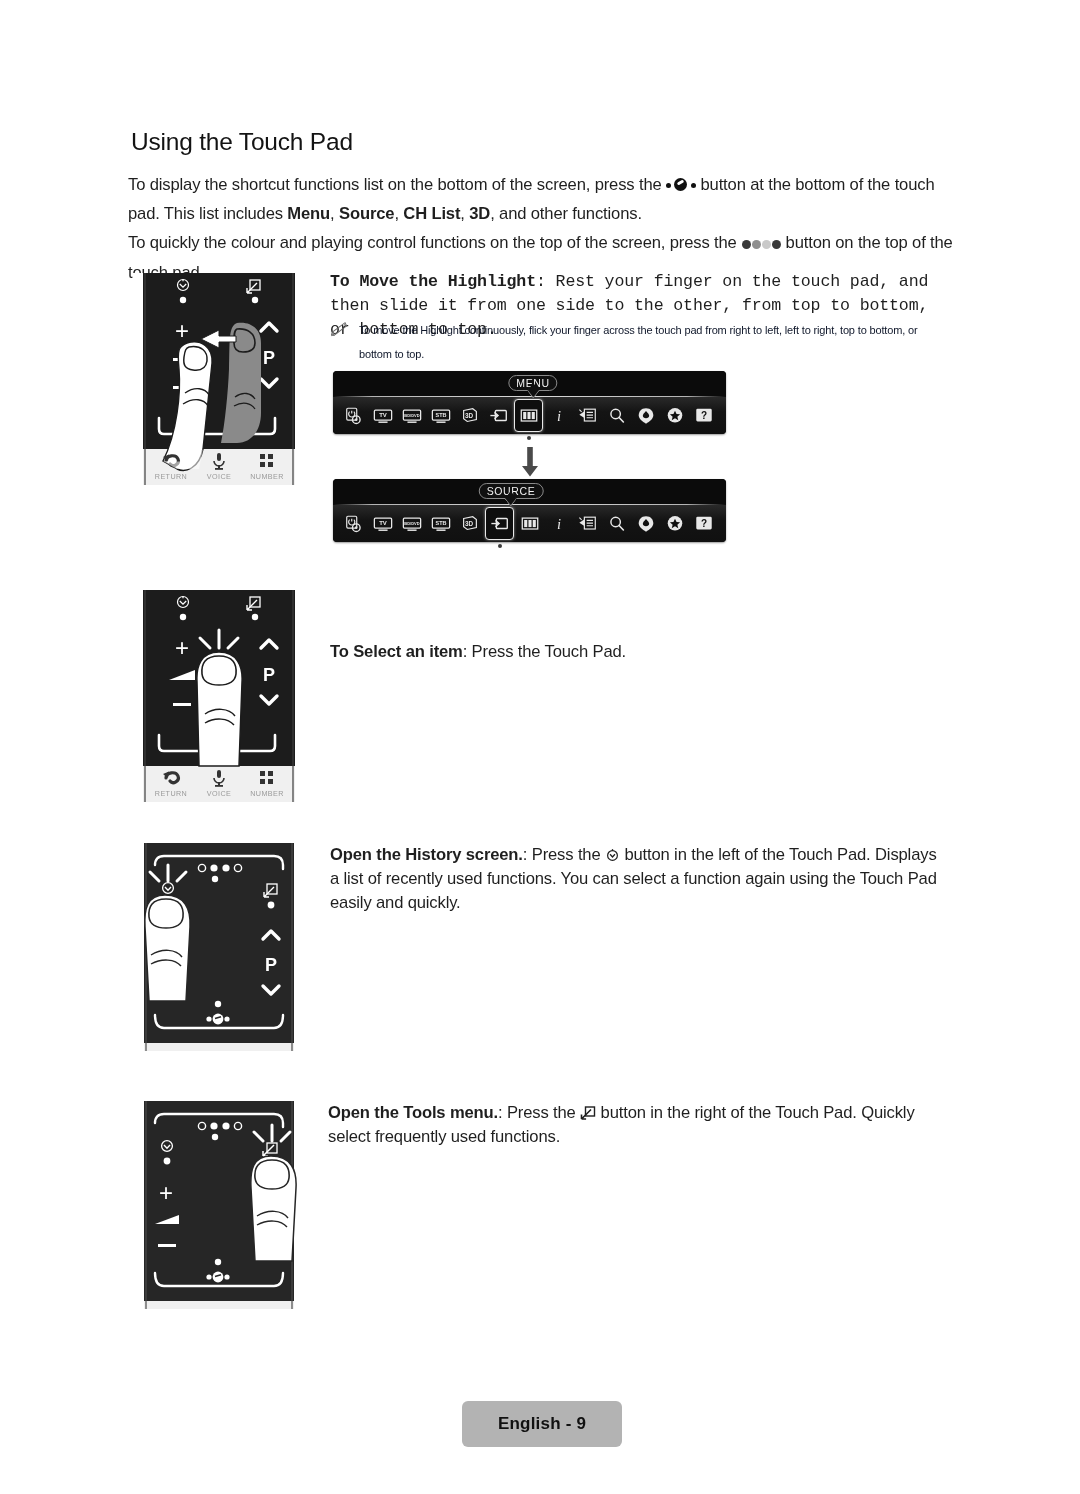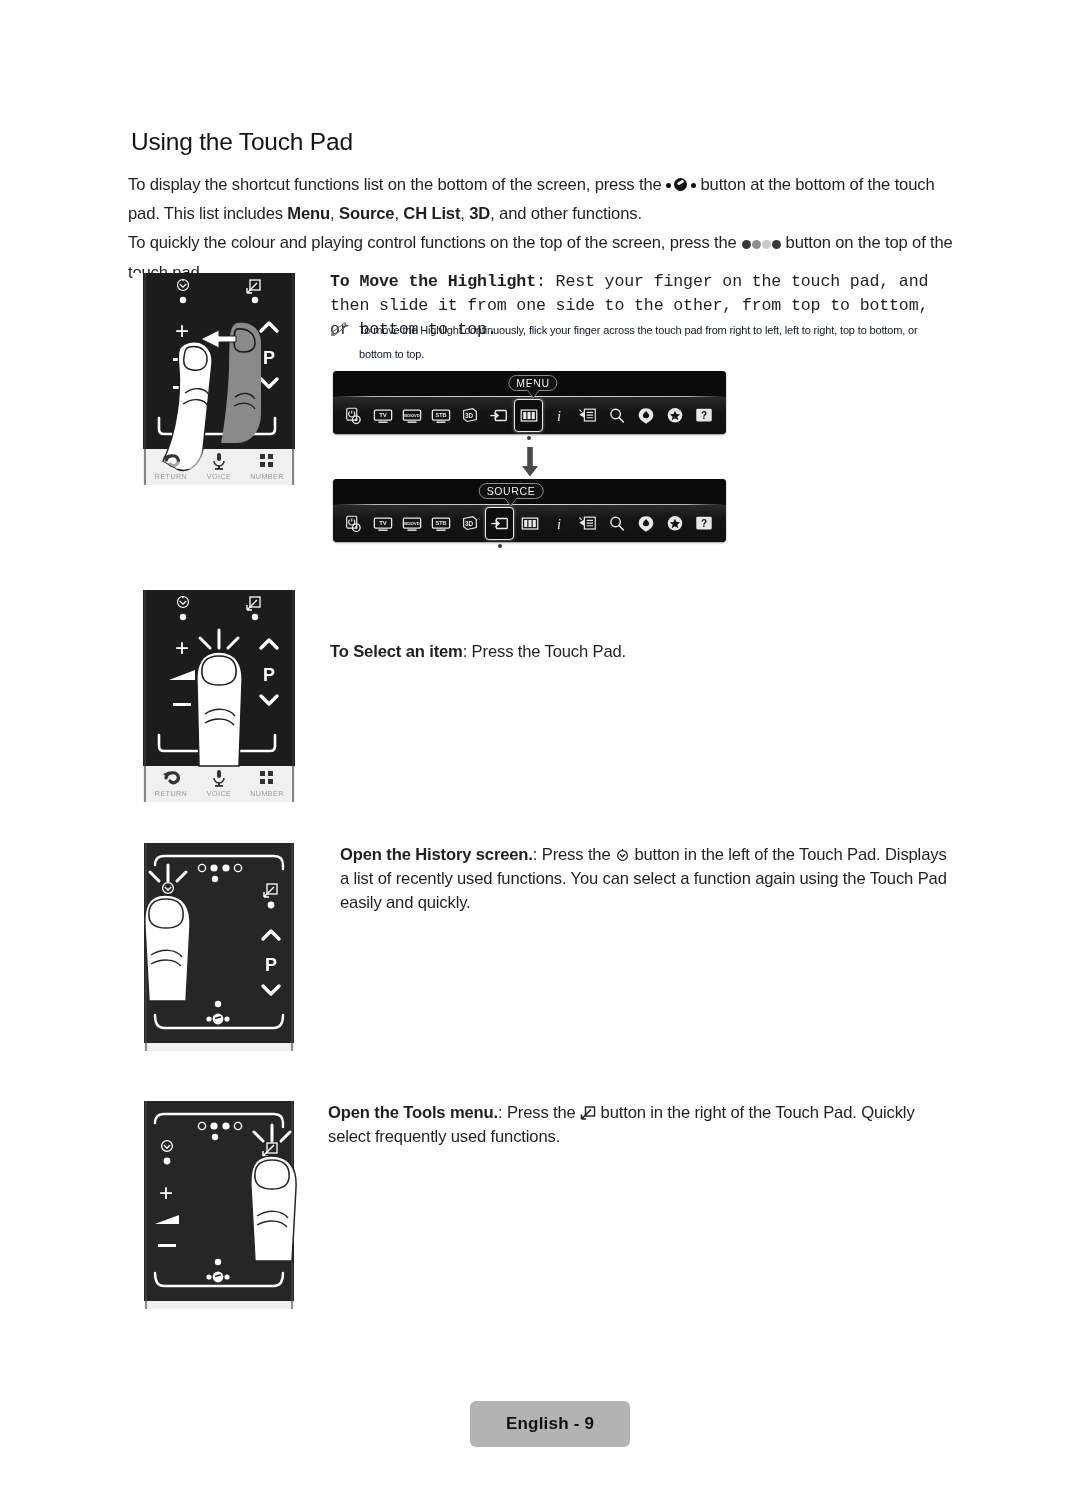--- a/index.html
+++ b/index.html
@@ -570,21 +570,21 @@
       <rect x="127" y="181" width="5" height="5"></rect>
         <rect x="135" y="181" width="5" height="5"></rect>
       <rect x="127" y="189" width="5" height="5"></rect>
         <rect x="135" y="189" width="5" height="5"></rect>
     </g>
     <text x="38" y="206" fill="#9a9a9a" font-family="Liberation Sans, sans-serif" font-size="7.2" text-anchor="middle" letter-spacing="0.4">RETURN</text>
     <text x="86" y="206" fill="#9a9a9a" font-family="Liberation Sans, sans-serif" font-size="7.2" text-anchor="middle" letter-spacing="0.4">VOICE</text>
     <text x="134" y="206" fill="#9a9a9a" font-family="Liberation Sans, sans-serif" font-size="7.2" text-anchor="middle" letter-spacing="0.4">NUMBER</text>
   </svg>
 
-  <div class="sect-text" style="left:340px; top:843px; width:620px;">
+  <div class="sect-text" style="left:330px; top:843px; width:620px;">
     <b>Open the History screen.</b><span>: Press the </span><svg class="ico-history-inline" viewBox="0 0 16 16">
       <circle cx="8" cy="9" r="5.2" fill="none" stroke="#1f1f1f" stroke-width="1.3"></circle>
       <path d="M5.4 7.8 L8 10.6 L10.6 7.8" fill="none" stroke="#1f1f1f" stroke-width="1.4"></path>
       <path d="M8 2.3 L8 4.3" stroke="#1f1f1f" stroke-width="1.4"></path>
     </svg><span> button in the left of the Touch Pad. Displays a list of recently used functions. You can select a function again using the Touch Pad easily and quickly.</span>
   </div>
 
   <svg class="remote" style="left:133px; top:843px;" width="172" height="208" viewBox="0 0 172 208">
     <rect x="0" y="0" width="172" height="208" fill="#ffffff"></rect>
     <rect x="5" y="0" width="162" height="200" fill="#262626"></rect>
@@ -694,17 +694,17 @@
       <path d="M130 55 L141 44 M130 55 L130 50 M130 55 L135 55" stroke="#ffffff" stroke-width="1.5" fill="none"></path>
     </g>
 
     <path d="M138 55 C158 55 164 69 163 87 L159 160 L122 160 L118 87 C117 69 120 55 138 55 Z" fill="#ffffff" stroke="#262626" stroke-width="1.5"></path>
     <path d="M139 59 C153 59 157 67 156 77 C155 85 149 88 139 88 C129 88 123 85 122 77 C121 67 125 59 139 59 Z" fill="#ffffff" stroke="#262626" stroke-width="1.6"></path>
     <path d="M124 115 C135 108 149 109 155 117" stroke="#262626" stroke-width="1.4" fill="none"></path>
     <path d="M124 124 C135 118 148 119 154 126" stroke="#262626" stroke-width="1.4" fill="none"></path>
   </svg>
 
   <div style="position:absolute; left:462px; top:1401px; width:160px; height:46px;
-              background:#b3b3b3; border-radius:6px; display:flex; align-items:center; justify-content:center;margin-left:8px;">
+              background:#b3b3b3; border-radius:6px; display:flex; align-items:center; justify-content:center;">
     <span style="font-size:17px; font-weight:bold; color:#111; letter-spacing:0.2px;">English - 9</span>
   </div>
 
 </div>
 
 </body></html>

